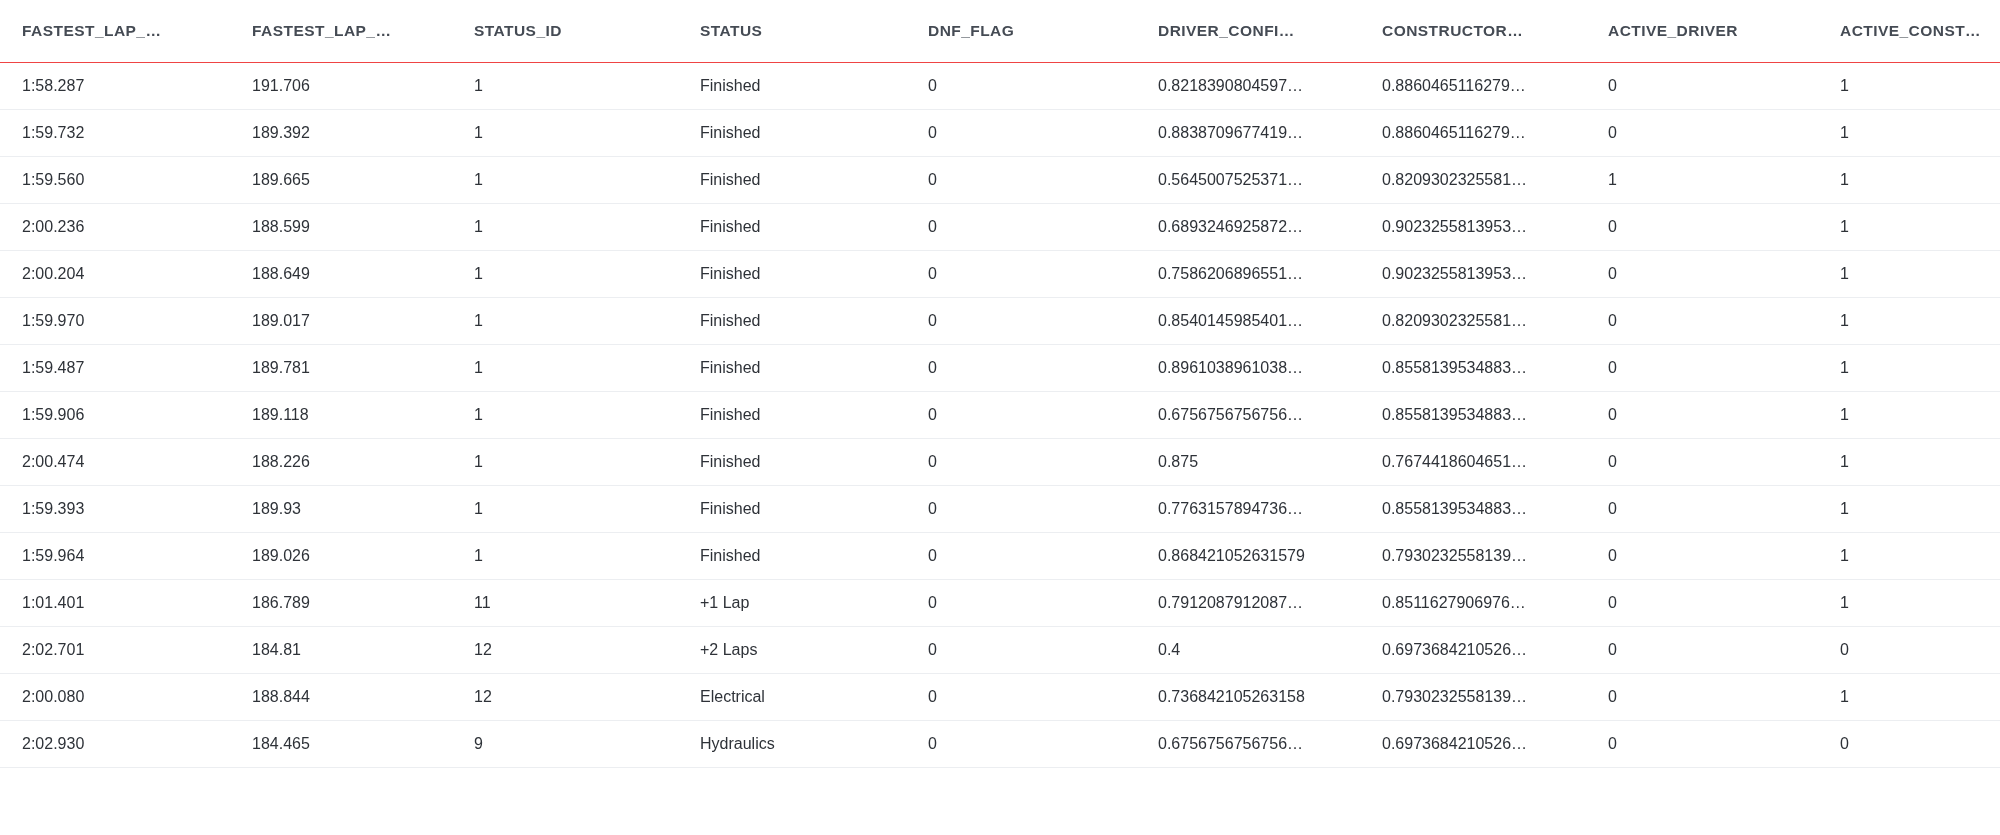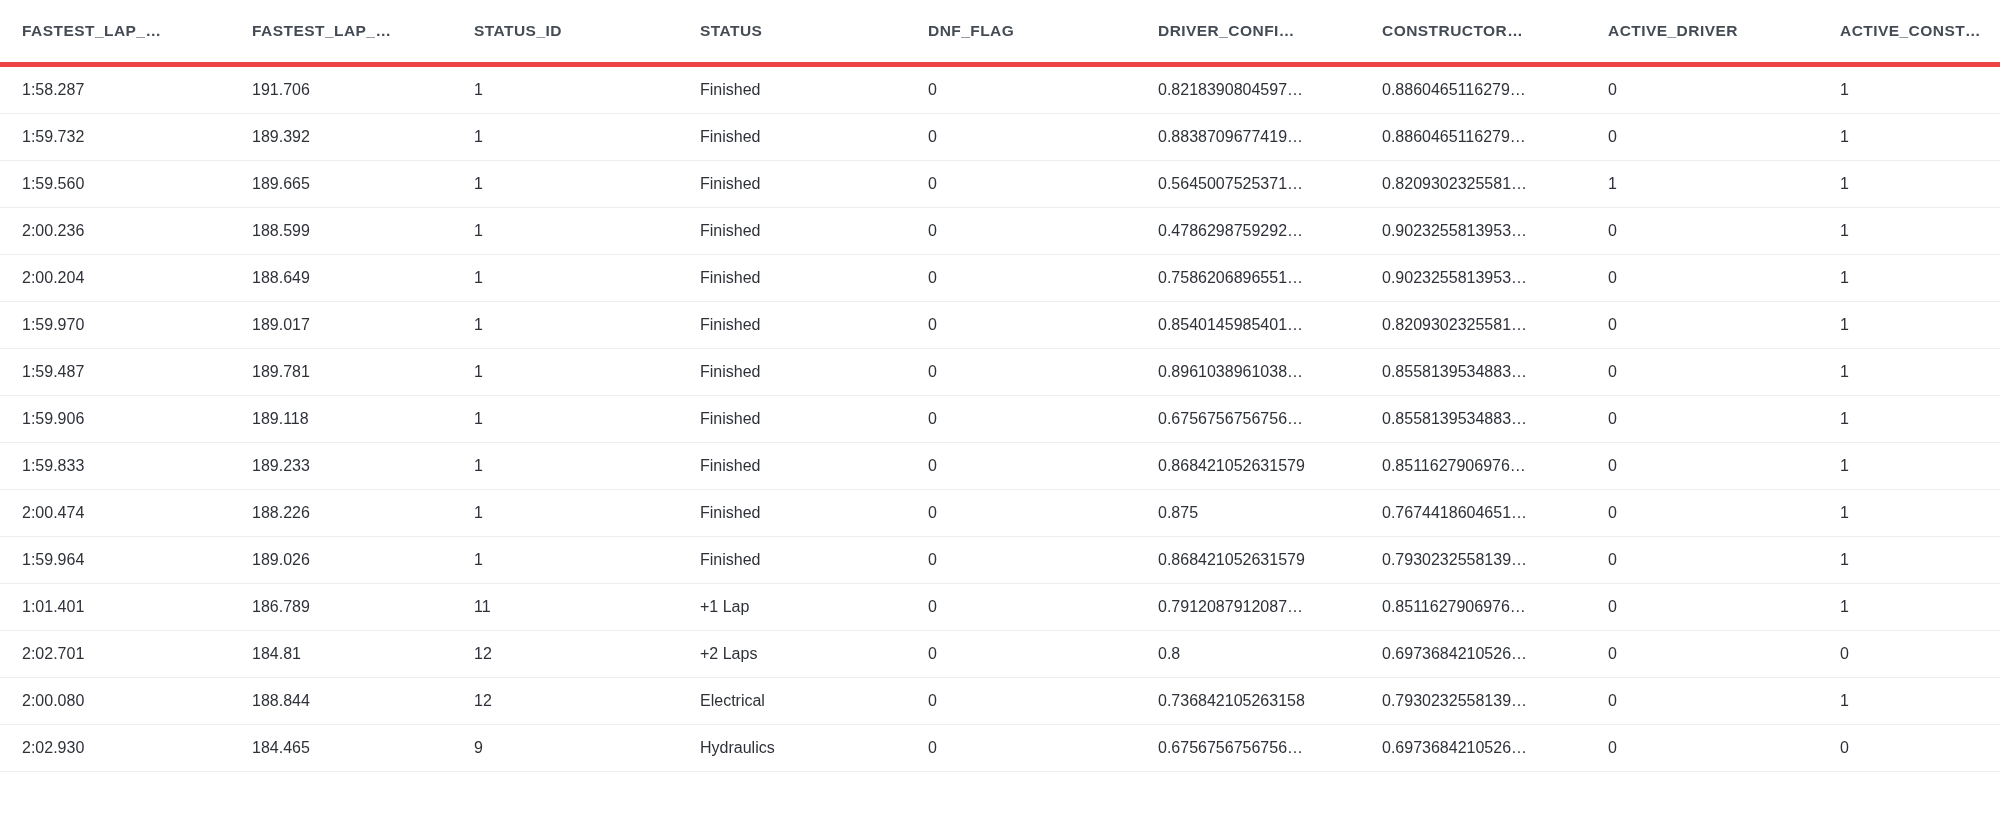--- a/index.html
+++ b/index.html
@@ -30,21 +30,21 @@
   table.data-grid thead th {
     text-align: left;
     font-size: 15.5px;
     font-weight: 700;
     letter-spacing: 0.45px;
     color: #454b54;
     padding: 0 0 0 22px;
     height: 62px;
     vertical-align: middle;
     background: #ffffff;
-    border-bottom: 5px solid #ef4444;
+    border-bottom: 1px solid #ef4444;
     white-space: nowrap;
     overflow: hidden;
     text-overflow: ellipsis;
   }
   table.data-grid tbody td {
     font-size: 16px;
     font-weight: 400;
     color: #2e3238;
     padding: 0 0 0 22px;
     height: 46px;
@@ -127,21 +127,21 @@
           <td>0.8209302325581…</td>
           <td>1</td>
           <td>1</td>
         </tr>
         <tr>
           <td>2:00.236</td>
           <td>188.599</td>
           <td>1</td>
           <td>Finished</td>
           <td>0</td>
-          <td>0.4786298759292…</td>
+          <td>0.6893246925872…</td>
           <td>0.9023255813953…</td>
           <td>0</td>
           <td>1</td>
         </tr>
         <tr>
           <td>2:00.204</td>
           <td>188.649</td>
           <td>1</td>
           <td>Finished</td>
           <td>0</td>
@@ -177,38 +177,38 @@
           <td>189.118</td>
           <td>1</td>
           <td>Finished</td>
           <td>0</td>
           <td>0.6756756756756…</td>
           <td>0.8558139534883…</td>
           <td>0</td>
           <td>1</td>
         </tr>
         <tr>
-          <td>1:59.833</td>
-          <td>189.233</td>
-          <td>1</td>
-          <td>Finished</td>
-          <td>0</td>
-          <td>0.868421052631579</td>
-          <td>0.8511627906976…</td>
-          <td>0</td>
-          <td>1</td>
-        </tr>
-        <tr>
           <td>2:00.474</td>
           <td>188.226</td>
           <td>1</td>
           <td>Finished</td>
           <td>0</td>
           <td>0.875</td>
           <td>0.7674418604651…</td>
+          <td>0</td>
+          <td>1</td>
+        </tr>
+        <tr>
+          <td>1:59.393</td>
+          <td>189.93</td>
+          <td>1</td>
+          <td>Finished</td>
+          <td>0</td>
+          <td>0.7763157894736…</td>
+          <td>0.8558139534883…</td>
           <td>0</td>
           <td>1</td>
         </tr>
         <tr>
           <td>1:59.964</td>
           <td>189.026</td>
           <td>1</td>
           <td>Finished</td>
           <td>0</td>
           <td>0.868421052631579</td>
@@ -226,21 +226,21 @@
           <td>0.8511627906976…</td>
           <td>0</td>
           <td>1</td>
         </tr>
         <tr>
           <td>2:02.701</td>
           <td>184.81</td>
           <td>12</td>
           <td>+2 Laps</td>
           <td>0</td>
-          <td>0.8</td>
+          <td>0.4</td>
           <td>0.6973684210526…</td>
           <td>0</td>
           <td>0</td>
         </tr>
         <tr>
           <td>2:00.080</td>
           <td>188.844</td>
           <td>12</td>
           <td>Electrical</td>
           <td>0</td>

